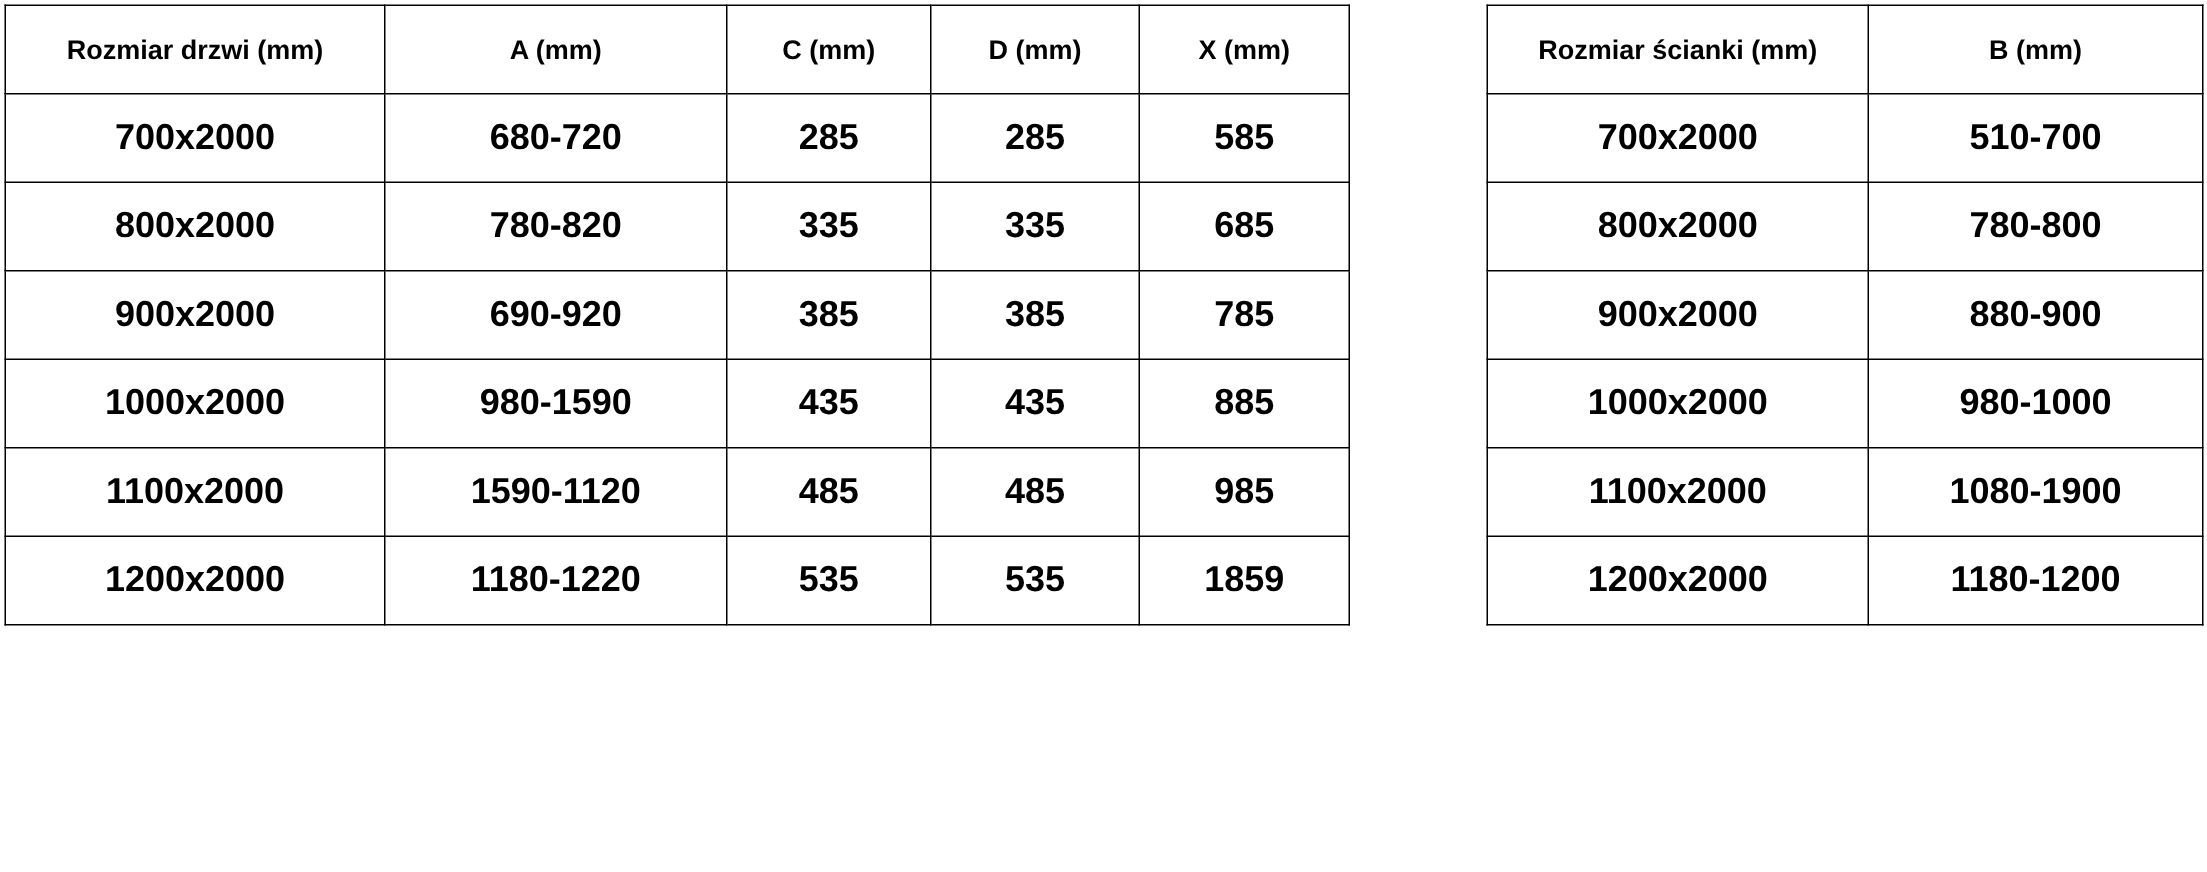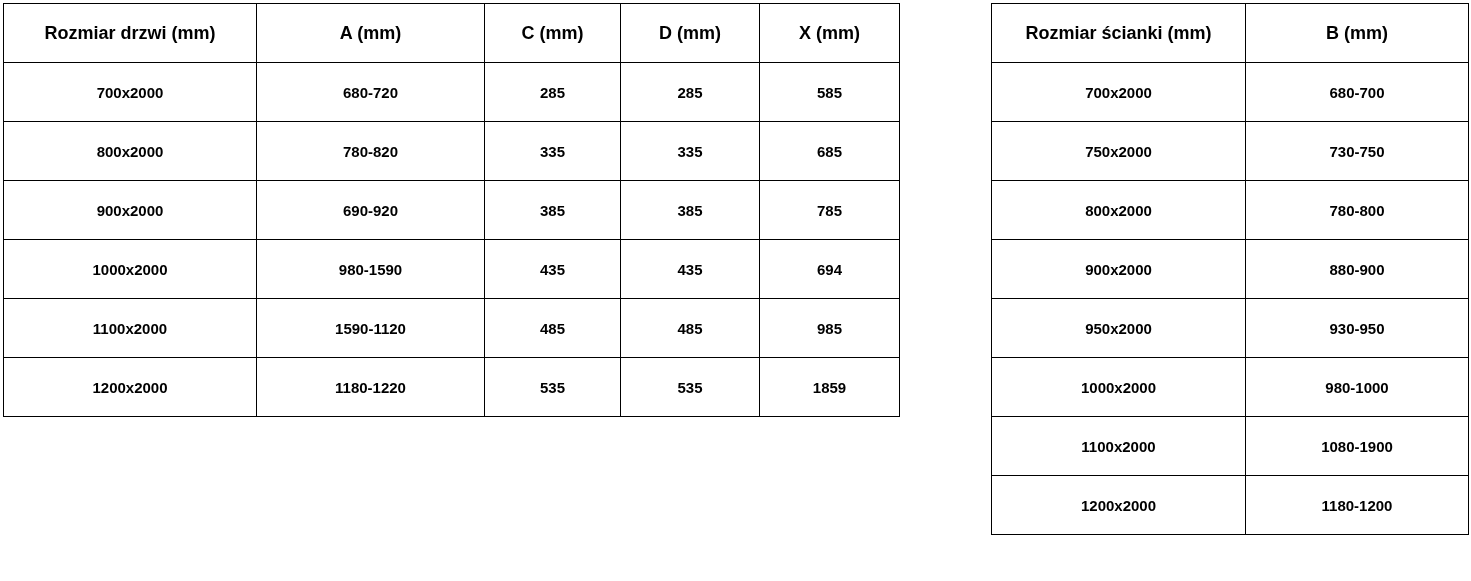--- a/index.html
+++ b/index.html
@@ -23,21 +23,21 @@
   }
   table.data-table {
     border-collapse: collapse;
     table-layout: fixed;
   }
   table.data-table th,
   table.data-table td {
     border: 1px solid #000000;
     text-align: center;
     vertical-align: middle;
-    font-size: 15px;
+    font-size: 24px;
     color: #000000;
     padding: 0;
     white-space: nowrap;
   }
   table.data-table th {
     font-weight: bold;
     height: 58px;
     font-size: 18px;
   }
   table.data-table td {
@@ -109,21 +109,21 @@
         <td>690-920</td>
         <td>385</td>
         <td>385</td>
         <td>785</td>
       </tr>
       <tr>
         <td>1000x2000</td>
         <td>980-1590</td>
         <td>435</td>
         <td>435</td>
-        <td>694</td>
+        <td>885</td>
       </tr>
       <tr>
         <td>1100x2000</td>
         <td>1590-1120</td>
         <td>485</td>
         <td>485</td>
         <td>985</td>
       </tr>
       <tr>
         <td>1200x2000</td>
@@ -142,37 +142,29 @@
     </colgroup>
     <thead>
       <tr>
         <th>Rozmiar ścianki (mm)</th>
         <th>B (mm)</th>
       </tr>
     </thead>
     <tbody>
       <tr>
         <td>700x2000</td>
-        <td>680-700</td>
-      </tr>
-      <tr>
-        <td>750x2000</td>
-        <td>730-750</td>
+        <td>510-700</td>
       </tr>
       <tr>
         <td>800x2000</td>
         <td>780-800</td>
       </tr>
       <tr>
         <td>900x2000</td>
         <td>880-900</td>
-      </tr>
-      <tr>
-        <td>950x2000</td>
-        <td>930-950</td>
       </tr>
       <tr>
         <td>1000x2000</td>
         <td>980-1000</td>
       </tr>
       <tr>
         <td>1100x2000</td>
         <td>1080-1900</td>
       </tr>
       <tr>

